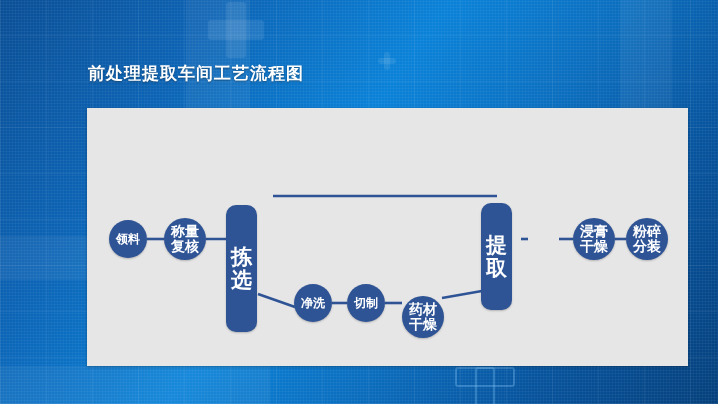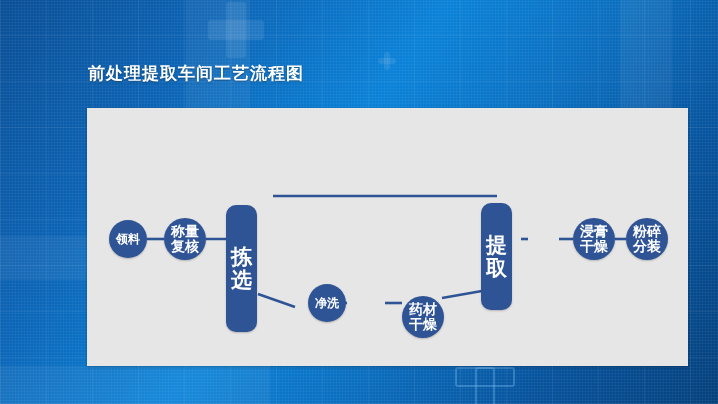--- a/index.html
+++ b/index.html
@@ -150,24 +150,27 @@
 
       <div class="node circle two-line" style="left:77px;top:110px;width:42px;height:42px;">
         <span class="lbl">称量
 复核</span>
       </div>
 
       <div class="node bar" style="left:139px;top:59px;width:31px;height:127px;">
         <span class="lbl">拣选</span>
       </div>
 
-      <div class="node circle" style="left:221px;top:176px;width:38px;height:38px;">
+      <div class="node circle" style="left:207px;top:176px;width:38px;height:38px;">
         <span class="lbl">净洗</span>
       </div>
 
+      <div class="node circle" style="left:260px;top:176px;width:38px;height:38px;">
+        <span class="lbl">切制</span>
+      </div>
 
       <div class="node circle two-line" style="left:315px;top:188px;width:42px;height:42px;">
         <span class="lbl">药材
 干燥</span>
       </div>
 
       <div class="node bar" style="left:394px;top:57px;width:31px;height:107px;">
         <span class="lbl">提取</span>
       </div>
 

